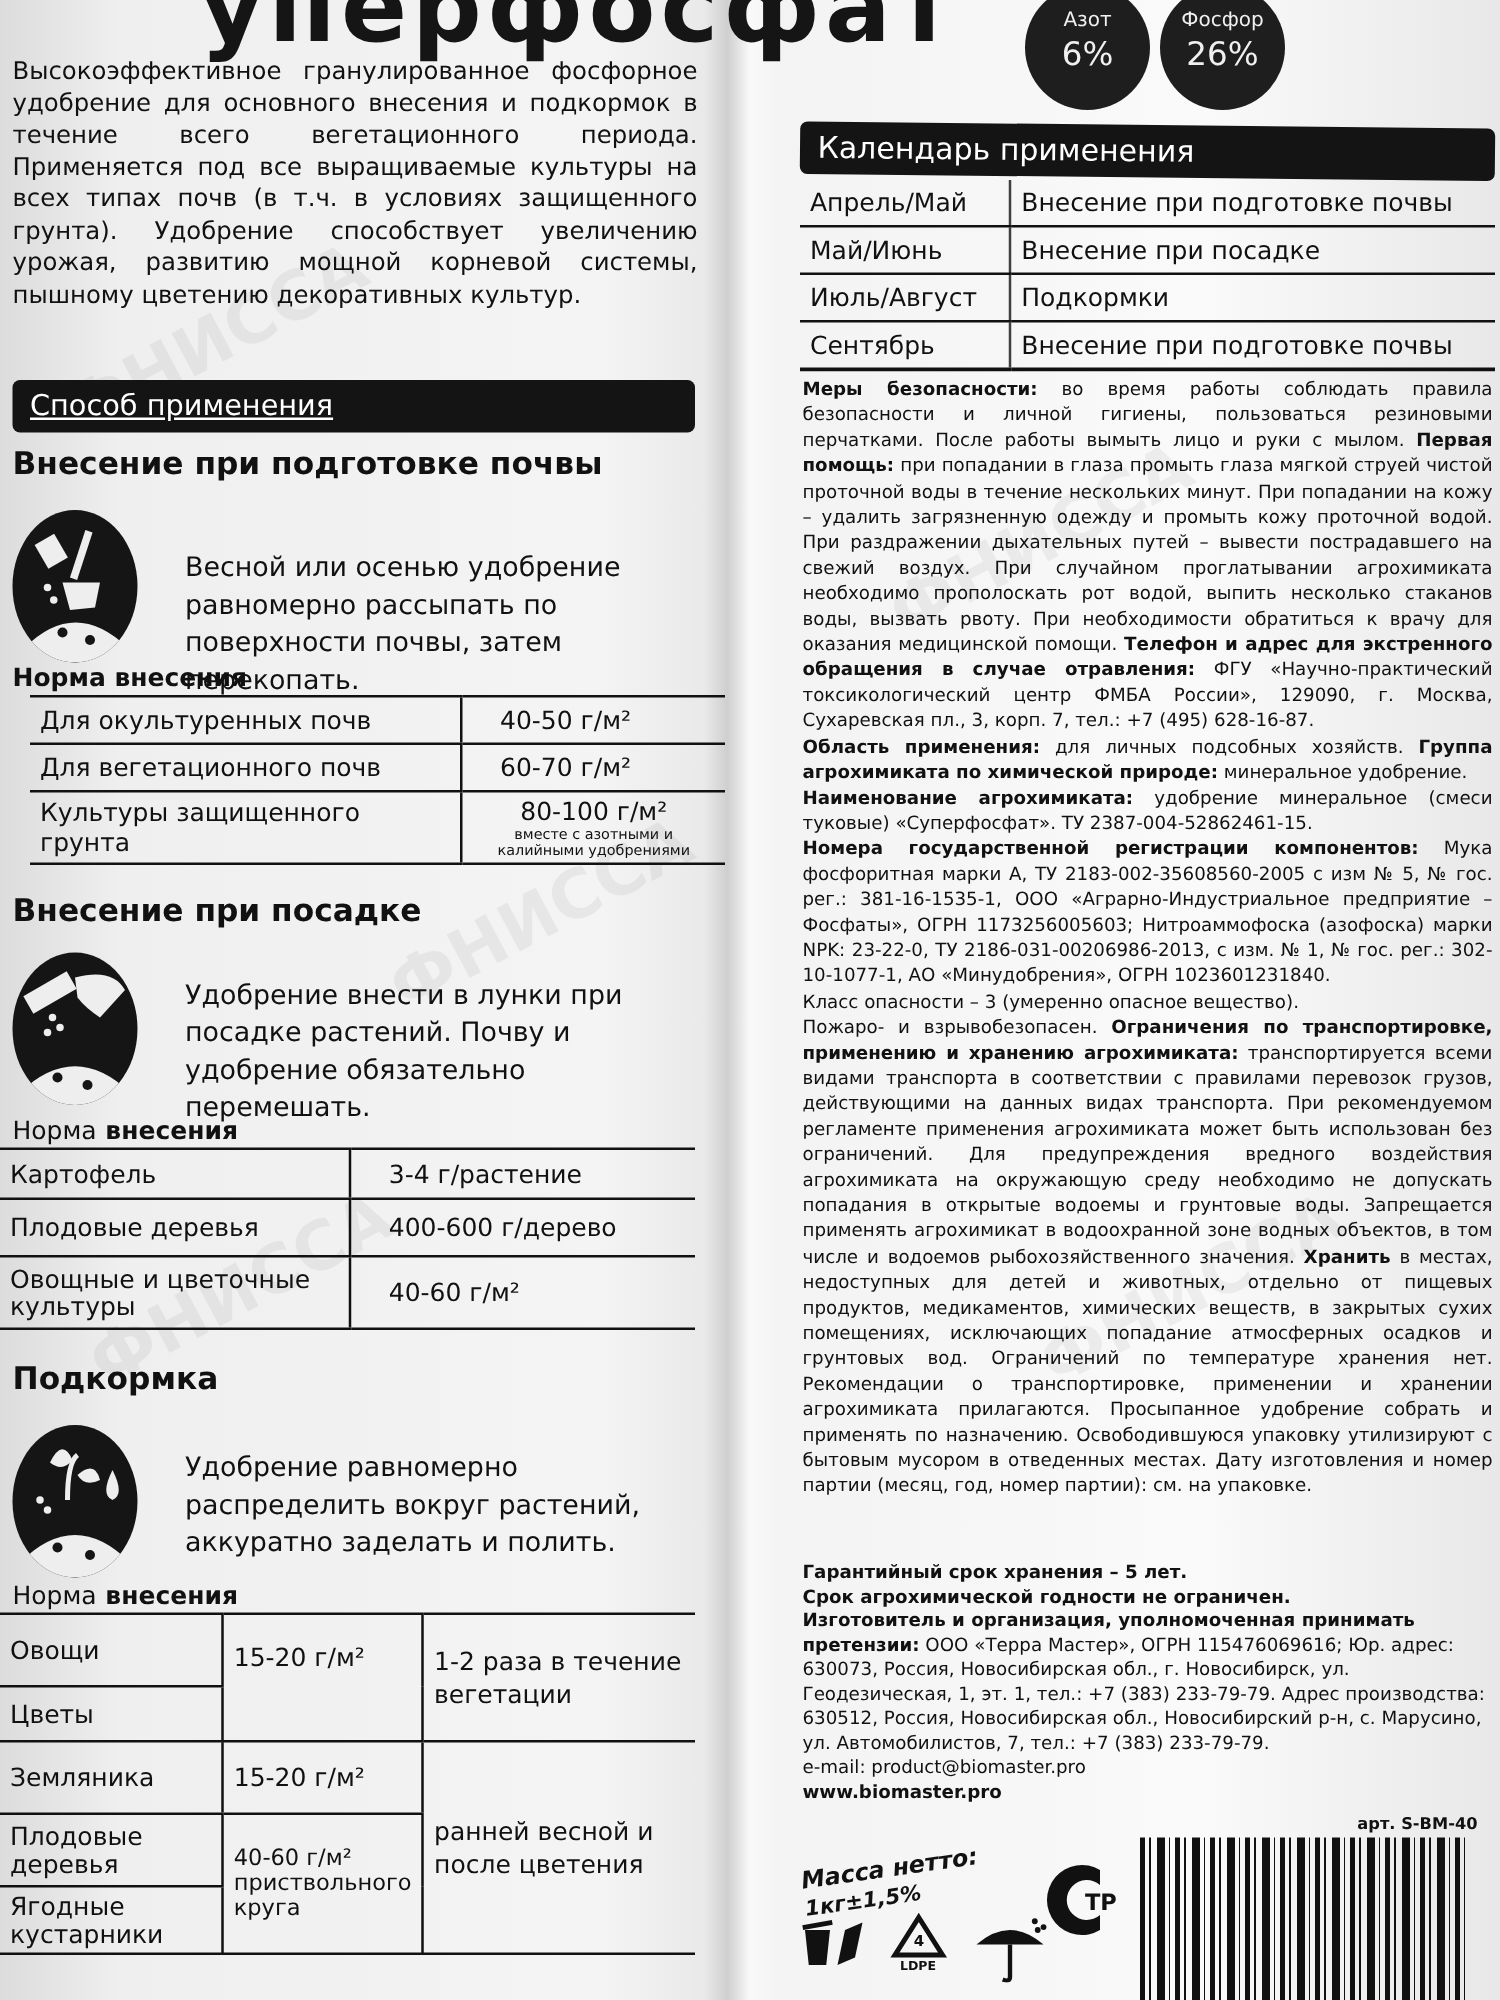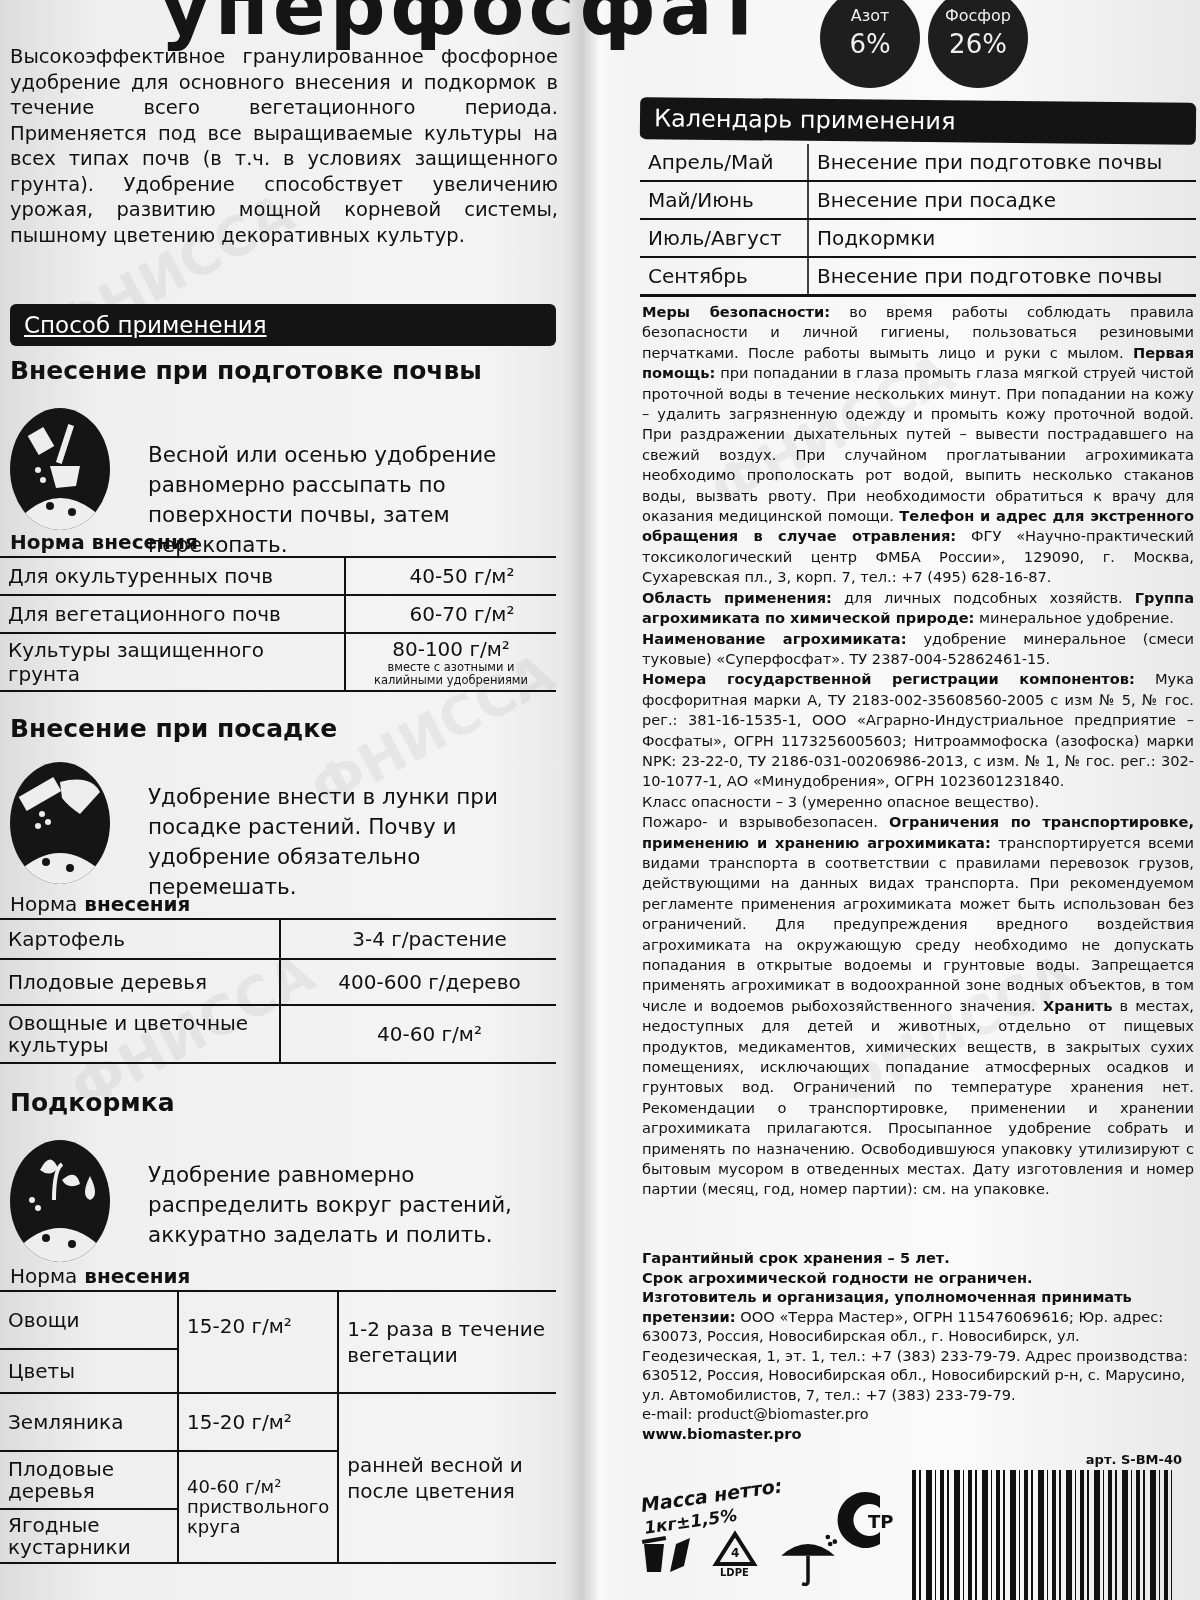--- a/index.html
+++ b/index.html
@@ -26,21 +26,21 @@
   .icon-circle svg { width: 100%; height: 100%; }
   .desc { position: absolute; left: 148px; width: 400px; font-size: 21.5px; line-height: 30px; }
 
   .norm-title { position: absolute; left: 10px; font-size: 20px; font-weight: bold; }
   .norm-title .light { font-weight: normal; }
 
   table.norm { position: absolute; left: 0; width: 556px; border-collapse: collapse; font-size: 20px; }
   table.norm td { border-top: 2px solid #111; border-bottom: 2px solid #111; padding: 4px 8px; vertical-align: middle; }
   table.norm td + td { border-left: 2px solid #111; }
   .small-note { display: block; font-size: 11.5px; line-height: 13px; text-align: center; }
-  .val-center { text-align: center; padding-left: 30px !important; }
+  .val-center { text-align: left; padding-left: 30px !important; }
 
   
   .badges { position: absolute; left: 180px; top: -12px; display: flex; gap: 8px; }
   .badge { width: 100px; height: 100px; border-radius: 50%; background: #1e1e1e; color: #f0f0f0; text-align: center; padding-top: 18px; }
   .badge .lbl { font-size: 16px; display: block; text-align: center; }
   .badge .pct { font-size: 26px; display: block; margin-top: 4px; }
 
   .bar.calendar { position: absolute; left: 0; top: 100px; width: 556px; font-size: 24px; transform: rotate(0.6deg); }
   table.cal { position: absolute; left: 0; top: 144px; width: 556px; border-collapse: collapse; font-size: 20px; }
   table.cal td { border-bottom: 2px solid #111; padding: 6px 8px; height: 37px; }
@@ -87,21 +87,21 @@
         <path d="M40 58 L70 58 L66 78 L46 80 Z" fill="#eee"></path>
         <path d="M10 110 Q50 70 92 110 L92 122 L10 122 Z" fill="#eee"></path>
         <circle cx="28" cy="62" r="3" fill="#eee"></circle>
         <circle cx="33" cy="72" r="3" fill="#eee"></circle>
         <circle cx="40" cy="98" r="4" fill="#151515"></circle>
         <circle cx="62" cy="104" r="4" fill="#151515"></circle>
       </svg>
   </div>
   <p class="desc" style="top:440px">Весной или осенью удобрение равномерно рассыпать по поверхности почвы, затем перекопать.</p>
   <div class="norm-title" style="top:530px">Норма внесения</div>
-  <table class="norm" style="top:556px;">
+  <table class="norm" style="top:556px;margin-left:24px;">
     <tbody>
         <tr style="height:38px">
           <td style="width:345px">Для окультуренных почв</td>
           <td class="val-center">40-50 г/м²</td>
         </tr>
     <tr style="height:38px">
           <td>Для вегетационного почв</td>
           <td class="val-center">60-70 г/м²</td>
         </tr>
     <tr style="height:56px">

